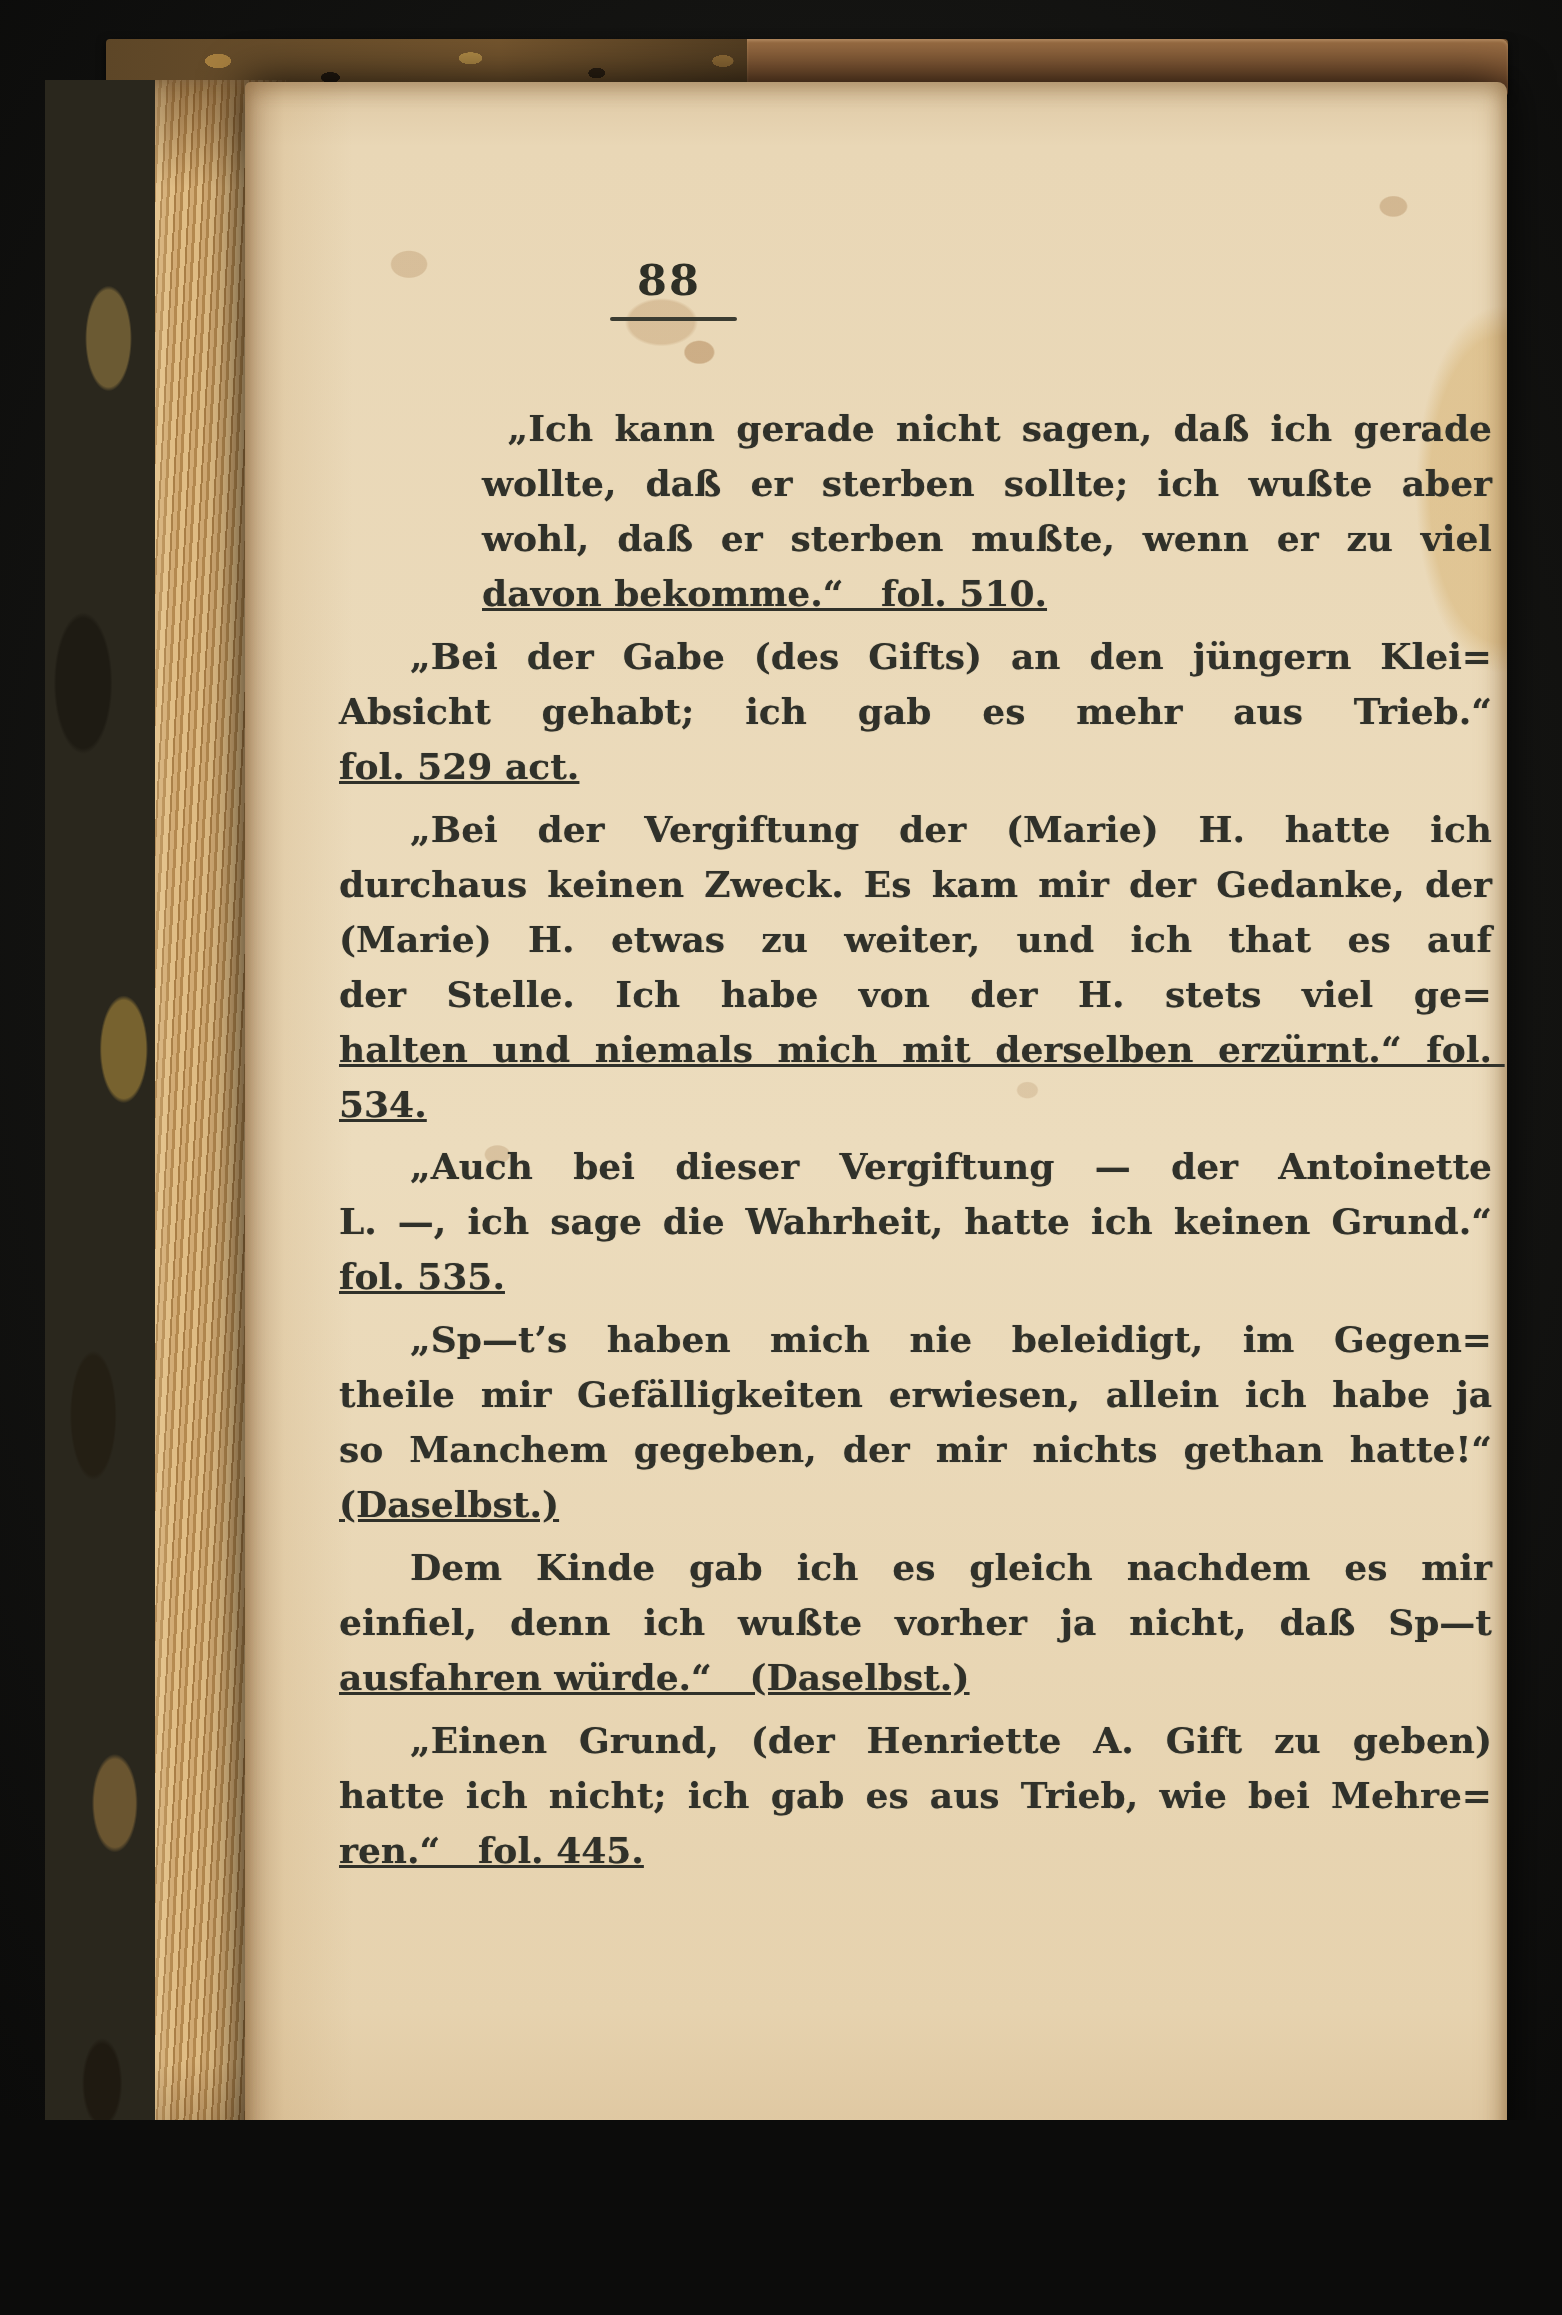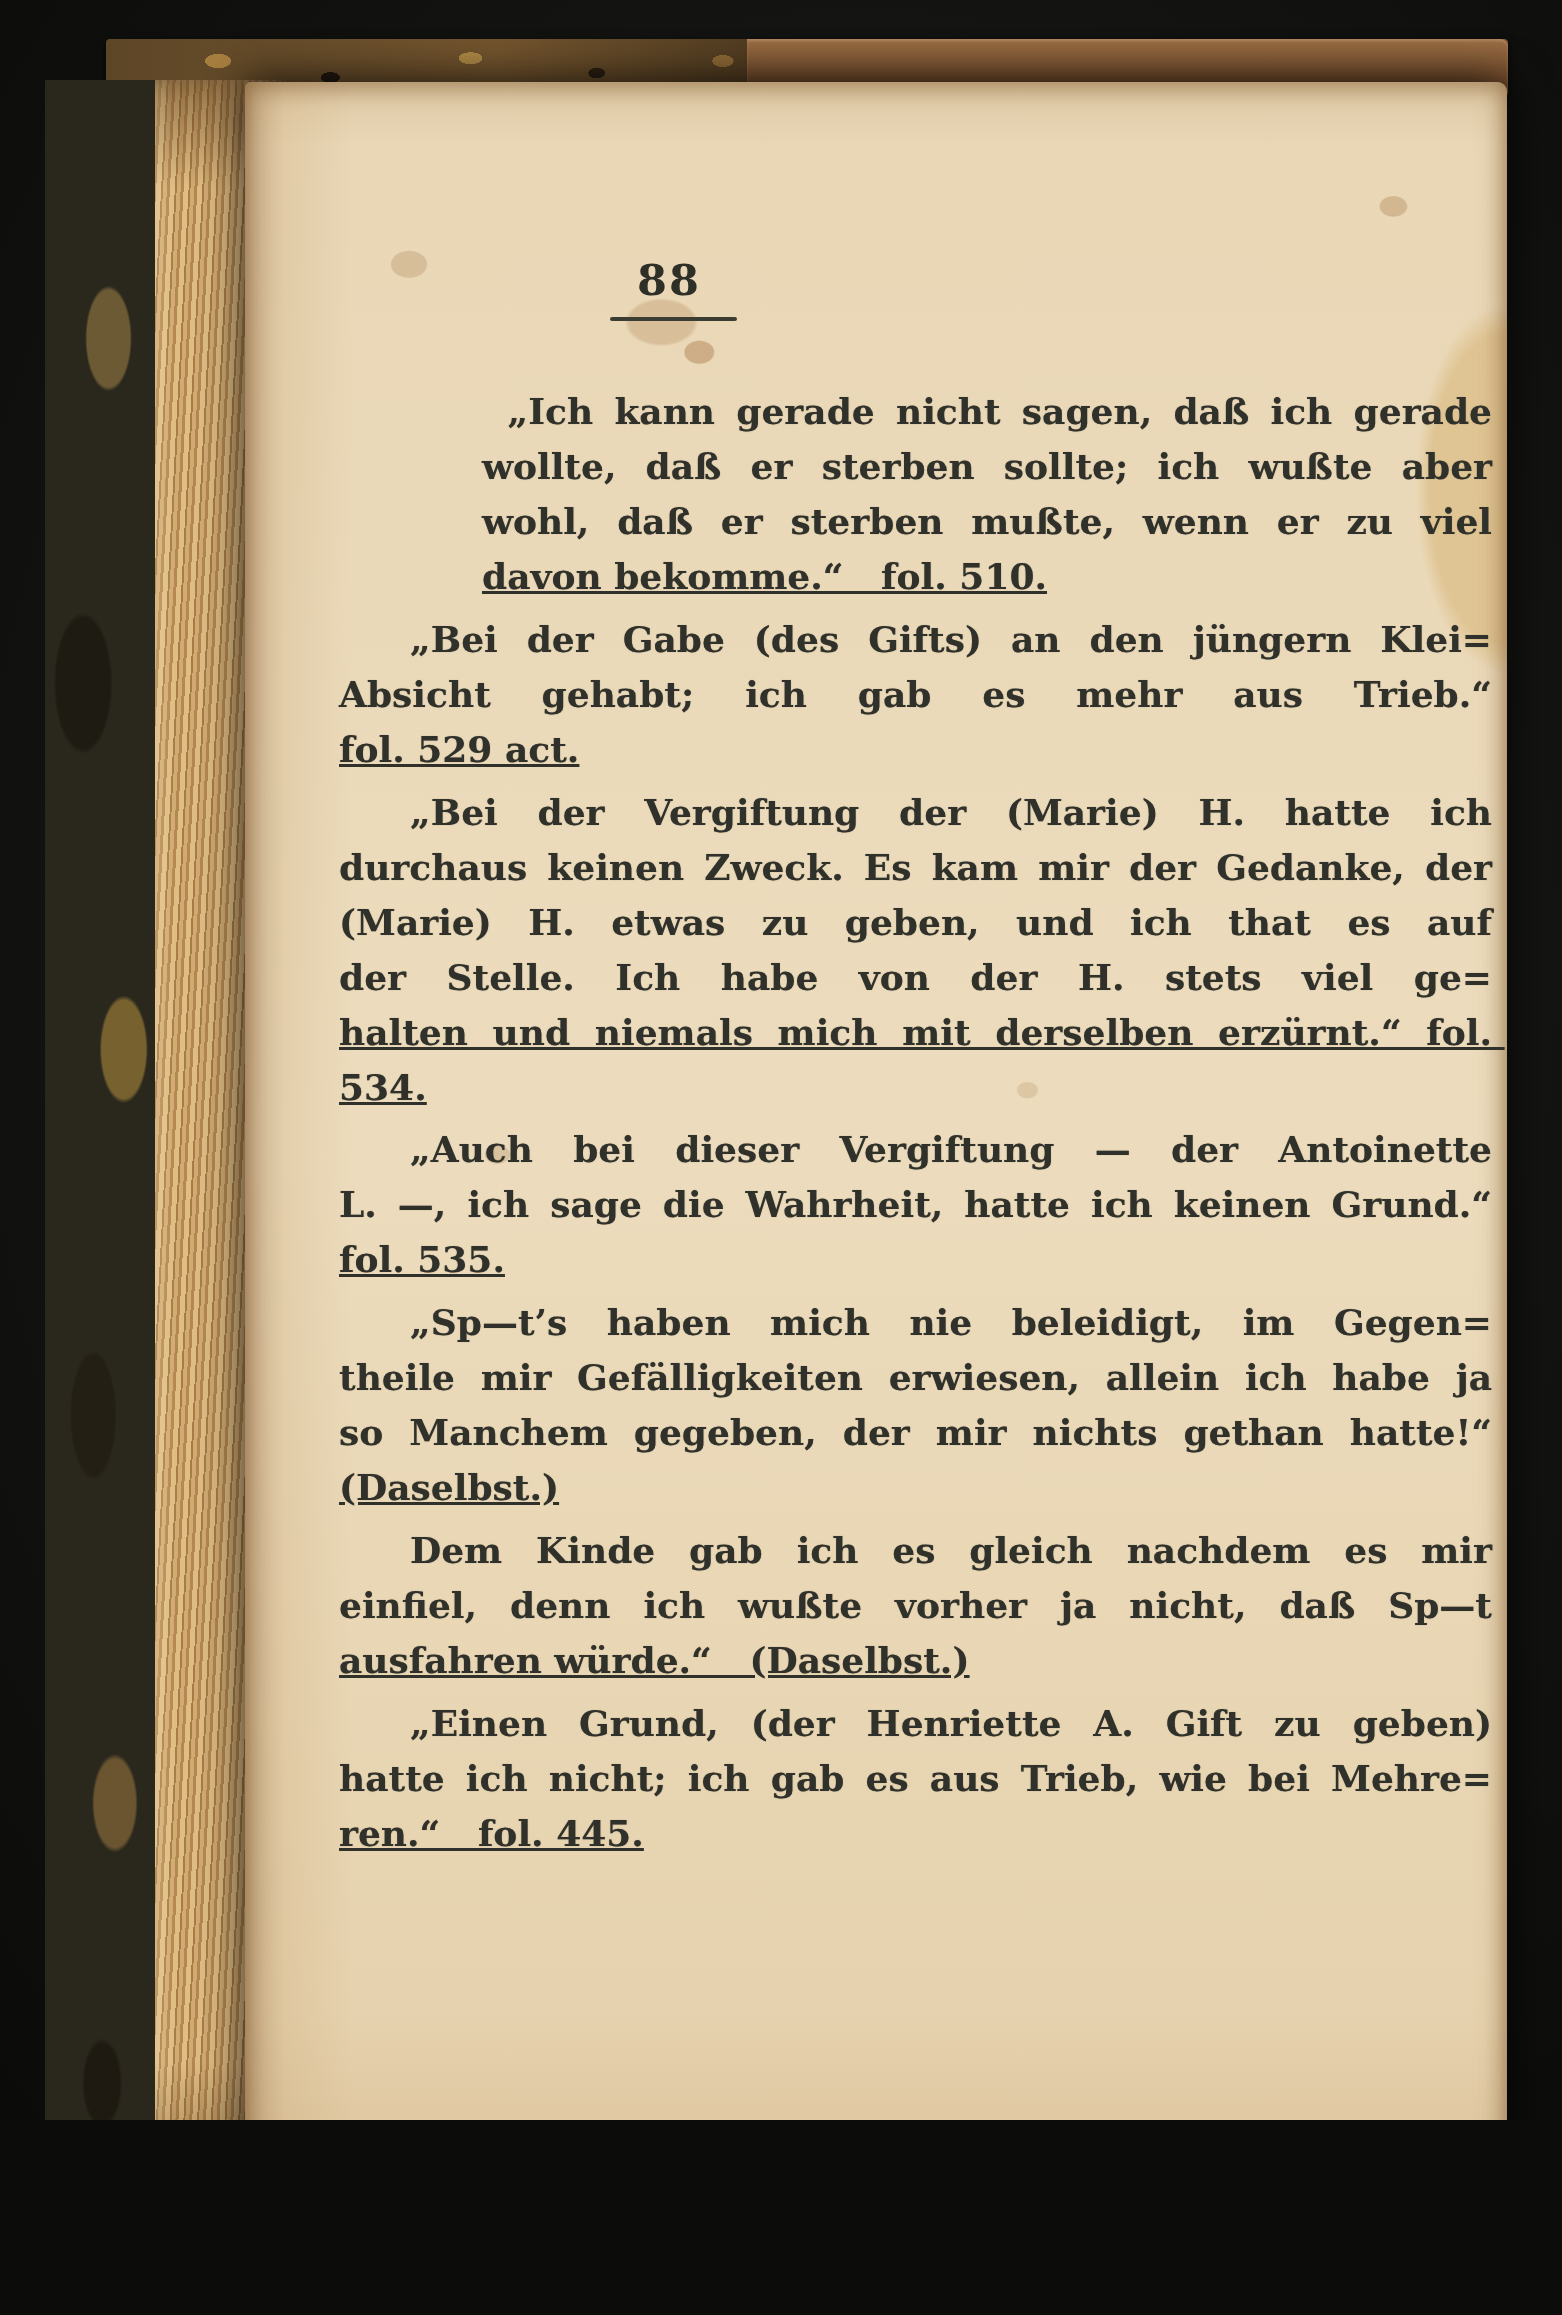--- a/index.html
+++ b/index.html
@@ -79,21 +79,21 @@
   
   .pagenum{
     position:absolute;left:370px;top:173px;width:108px;text-align:center;
     font-size:43px;font-weight:700;color:#2e2f26;letter-spacing:2px;
   }
   .pagenum-rule{
     position:absolute;left:365px;top:235px;width:127px;height:3.9px;
     background:#3b3c32;border-radius:2px;
   }
   .text-block{
-    position:absolute;left:94px;top:302px;width:1153px;
+    position:absolute;left:94px;top:319px;width:1153px;
     color:#30312a;font-size:36px;font-weight:700;line-height:55px;
     text-shadow:0 0 1px rgba(45,46,36,.45);
   }
   .para{margin-top:7.8px;}
   .para:first-child{margin-top:0;}
   .para.blockquote{margin-left:143px;width:1010px;}
   .line{text-align:justify;text-align-last:justify;white-space:pre-wrap;}
   .line.last{text-align-last:left;text-decoration:underline;}
   .para.normal .line.first{text-indent:71px;}
   .para.blockquote .line.first{text-indent:25.5px;}
@@ -118,21 +118,21 @@
           <div class="line last">davon bekomme.“   fol. 510.</div>
         </div>
         <div class="para normal">
           <div class="line first">„Bei der Gabe (des Gifts) an den jüngern Klei=</div>
           <div class="line">Absicht gehabt; ich gab es mehr aus Trieb.“</div>
           <div class="line last">fol. 529 act.</div>
         </div>
         <div class="para normal">
           <div class="line first">„Bei der Vergiftung der (Marie) H. hatte ich</div>
           <div class="line">durchaus keinen Zweck. Es kam mir der Gedanke, der</div>
-          <div class="line">(Marie) H. etwas zu geben, und ich that es auf</div>
+          <div class="line">(Marie) H. etwas zu weiter, und ich that es auf</div>
           <div class="line">der Stelle. Ich habe von der H. stets viel ge=</div>
           <div class="line last">halten und niemals mich mit derselben erzürnt.“ fol. 534.</div>
         </div>
         <div class="para normal">
           <div class="line first">„Auch bei dieser Vergiftung — der Antoinette</div>
           <div class="line">L. —, ich sage die Wahrheit, hatte ich keinen Grund.“</div>
           <div class="line last">fol. 535.</div>
         </div>
         <div class="para normal">
           <div class="line first">„Sp—t’s haben mich nie beleidigt, im Gegen=</div>

